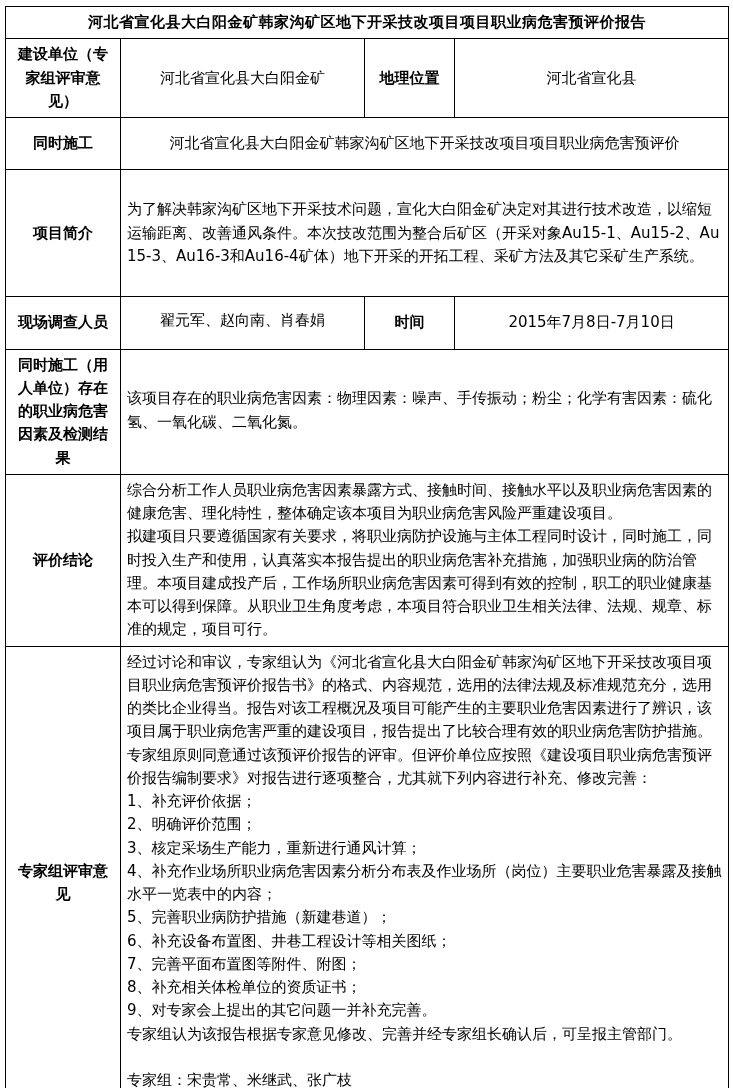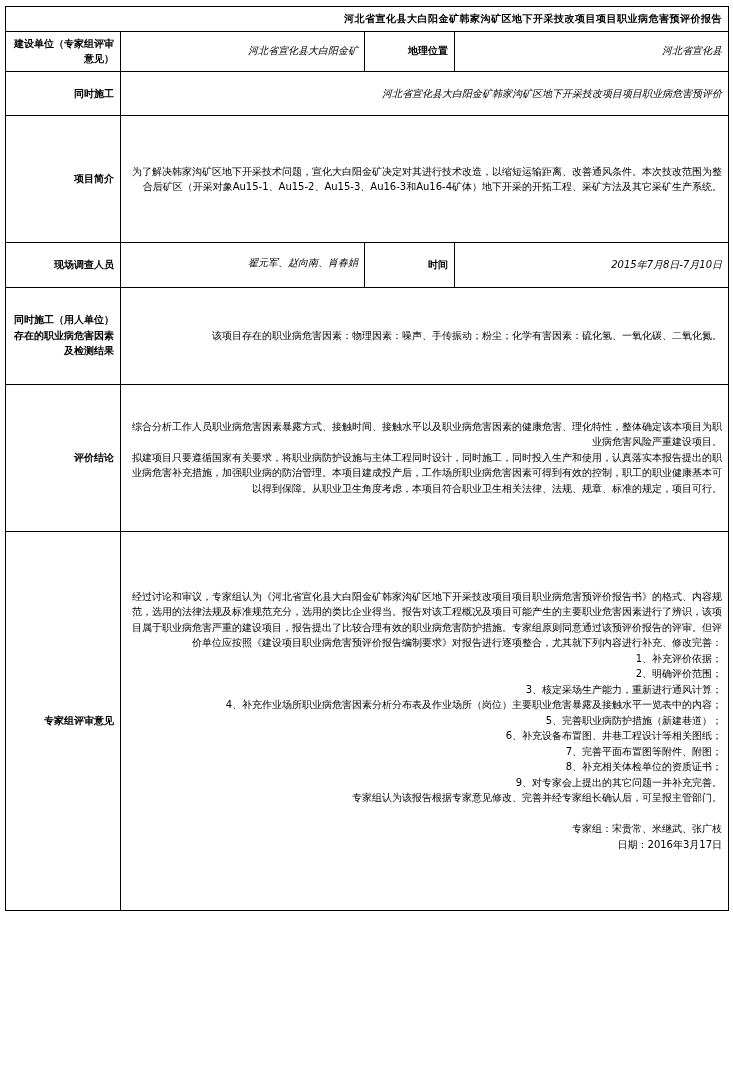--- a/index.html
+++ b/index.html
@@ -21,42 +21,40 @@
   }
   table.doc {
     width: 723px;
     border-collapse: collapse;
     table-layout: fixed;
     border: 1px solid #000;
   }
   table.doc td {
     border: 1px solid #000;
     padding: 4px 6px;
-    font-size: 10px;
+    font-size: 15px;
     line-height: 1.55;
     vertical-align: middle;
     word-break: break-all;
-    text-align: right;
   }
   .title-cell {
     text-align: center;
     font-size: 21px;
     font-weight: bold;
     line-height: 1.45;
     padding: 7px 10px 9px 10px;
     letter-spacing: 0.5px;
   }
   .lbl {
     text-align: center;
     font-weight: bold;
     vertical-align: middle;
   }
   .ctr {
     text-align: center;
-    font-style: italic;
   }
   .just {
     text-align: left;
     vertical-align: top;
     line-height: 1.72;
   }
   .just-mid {
     text-align: left;
     vertical-align: middle;
     line-height: 1.72;
@@ -100,21 +98,21 @@
         <td colspan="4" class="just-mid pre" style="height:118px;">为了解决韩家沟矿区地下开采技术问题，宣化大白阳金矿决定对其进行技术改造，以缩短运输距离、改善通风条件。本次技改范围为整合后矿区（开采对象Au15-1、Au15-2、Au15-3、Au16-3和Au16-4矿体）地下开采的开拓工程、采矿方法及其它采矿生产系统。</td>
       </tr>
       <tr>
         <td class="lbl">现场调查人员</td>
         <td colspan="2" class="ctr" style="padding-top:12px;padding-bottom:16px;">翟元军、赵向南、肖春娟</td>
         <td class="lbl">时间</td>
         <td class="ctr">2015年7月8日-7月10日</td>
       </tr>
       <tr>
         <td class="lbl lbl-narrow">同时施工（用人单位）存在的职业病危害因素及检测结果</td>
-        <td colspan="4" class="just-mid pre" style="height:88px;">该项目存在的职业病危害因素：物理因素：噪声、手传振动；粉尘；化学有害因素：硫化氢、一氧化碳、二氧化氮。</td>
+        <td colspan="4" class="just-mid pre" style="height:88px;font-family:Liberation Mono, monospace;">该项目存在的职业病危害因素：物理因素：噪声、手传振动；粉尘；化学有害因素：硫化氢、一氧化碳、二氧化氮。</td>
       </tr>
       <tr>
         <td class="lbl">评价结论</td>
         <td colspan="4" class="just-mid pre" style="height:138px;">综合分析工作人员职业病危害因素暴露方式、接触时间、接触水平以及职业病危害因素的健康危害、理化特性，整体确定该本项目为职业病危害风险严重建设项目。
 拟建项目只要遵循国家有关要求，将职业病防护设施与主体工程同时设计，同时施工，同时投入生产和使用，认真落实本报告提出的职业病危害补充措施，加强职业病的防治管理。本项目建成投产后，工作场所职业病危害因素可得到有效的控制，职工的职业健康基本可以得到保障。从职业卫生角度考虑，本项目符合职业卫生相关法律、法规、规章、标准的规定，项目可行。</td>
       </tr>
       <tr>
         <td class="lbl">专家组评审意见</td>
         <td colspan="4" class="just pre" style="height:370px;">经过讨论和审议，专家组认为《河北省宣化县大白阳金矿韩家沟矿区地下开采技改项目项目职业病危害预评价报告书》的格式、内容规范，选用的法律法规及标准规范充分，选用的类比企业得当。报告对该工程概况及项目可能产生的主要职业危害因素进行了辨识，该项目属于职业病危害严重的建设项目，报告提出了比较合理有效的职业病危害防护措施。专家组原则同意通过该预评价报告的评审。但评价单位应按照《建设项目职业病危害预评价报告编制要求》对报告进行逐项整合，尤其就下列内容进行补充、修改完善：
 1、补充评价依据；

